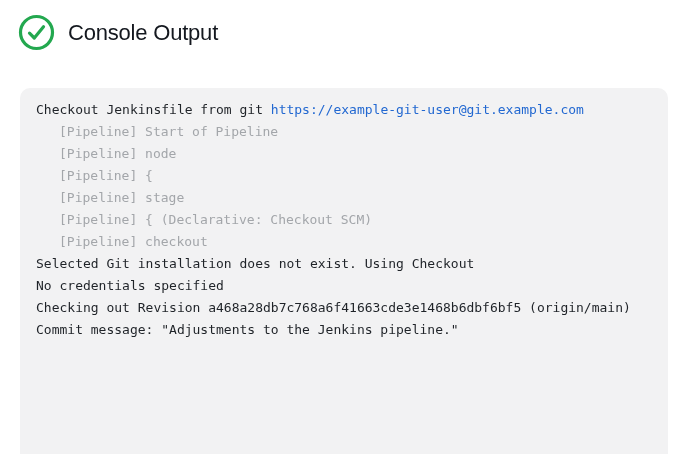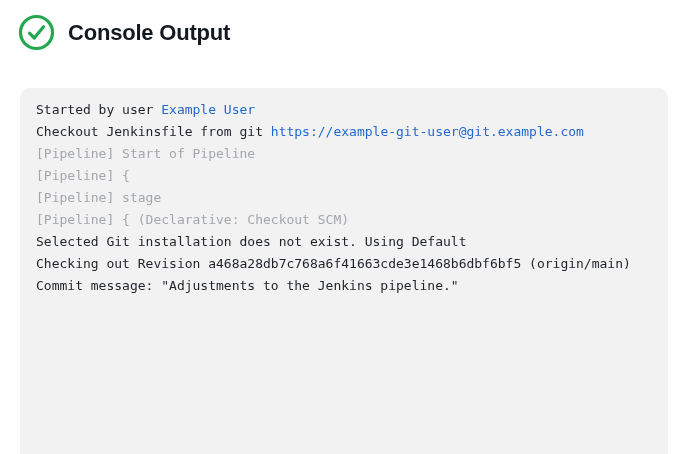--- a/index.html
+++ b/index.html
@@ -29,21 +29,21 @@
     gap: 13px;
   }
   .status-icon {
     width: 37px;
     height: 37px;
     color: var(--success-green);
     flex: 0 0 auto;
   }
   .page-title {
     font-size: 22px;
-    font-weight: 700;
+    font-weight: 400;
     letter-spacing: -0.2px;
     color: var(--title-color);
   }
   .console-panel {
     position: absolute;
     top: 88px;
     left: 20px;
     width: 648px;
     height: 400px; 
     background: var(--panel-bg);
@@ -51,41 +51,43 @@
     padding: 11px 16px;
   }
   .console-text {
     font-family: "DejaVu Sans Mono", "Liberation Mono", monospace;
     font-size: 13px;
     line-height: 22px;
     color: var(--text-dark);
   }
   .console-line { white-space: pre; }
   .seg-plain { color: var(--text-dark); }
-  .seg-muted { color: var(--muted-gray); }
+  .seg-muted { color: var(--muted-gray); margin-left: 23px; }
   .seg-link  { color: var(--link-blue); cursor: pointer; text-decoration: none; }
 </style>
 </head>
 <body>
 
 <div class="header">
   <span class="status-icon">
     <svg viewBox="0 0 37 37" width="37" height="37" fill="none">
       <circle cx="18.5" cy="18.5" r="16" stroke="currentColor" stroke-width="3.2"></circle>
       <path d="M11.5 19.2 L16.3 24 L25.5 12.8" stroke="currentColor" stroke-width="3.2" stroke-linecap="round" stroke-linejoin="round"></path>
     </svg>
   </span>
   <span class="page-title">Console Output</span>
 </div>
 
 <div class="console-panel">
   <div class="console-text">
-      <div class="console-line"><span class="seg-plain">Started by user </span><span class="seg-link">Example User</span></div>
       <div class="console-line"><span class="seg-plain">Checkout Jenkinsfile from git </span><span class="seg-link">https://example-git-user@git.example.com</span></div>
       <div class="console-line"><span class="seg-muted">[Pipeline] Start of Pipeline</span></div>
+      <div class="console-line"><span class="seg-muted">[Pipeline] node</span></div>
       <div class="console-line"><span class="seg-muted">[Pipeline] {</span></div>
       <div class="console-line"><span class="seg-muted">[Pipeline] stage</span></div>
       <div class="console-line"><span class="seg-muted">[Pipeline] { (Declarative: Checkout SCM)</span></div>
-      <div class="console-line"><span class="seg-plain">Selected Git installation does not exist. Using Default</span></div>
+      <div class="console-line"><span class="seg-muted">[Pipeline] checkout</span></div>
+      <div class="console-line"><span class="seg-plain">Selected Git installation does not exist. Using Checkout</span></div>
+      <div class="console-line"><span class="seg-plain">No credentials specified</span></div>
       <div class="console-line"><span class="seg-plain">Checking out Revision a468a28db7c768a6f41663cde3e1468b6dbf6bf5 (origin/main)</span></div>
       <div class="console-line"><span class="seg-plain">Commit message: "Adjustments to the Jenkins pipeline."</span></div>
     </div>
 </div>
 
 </body></html>

